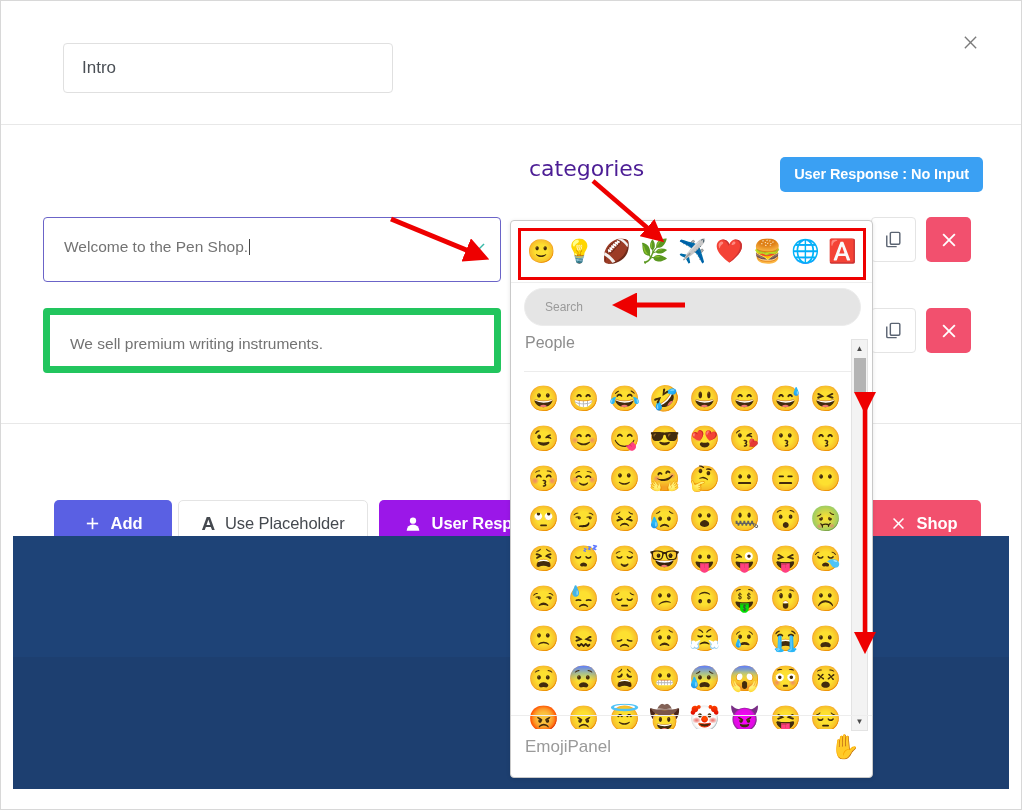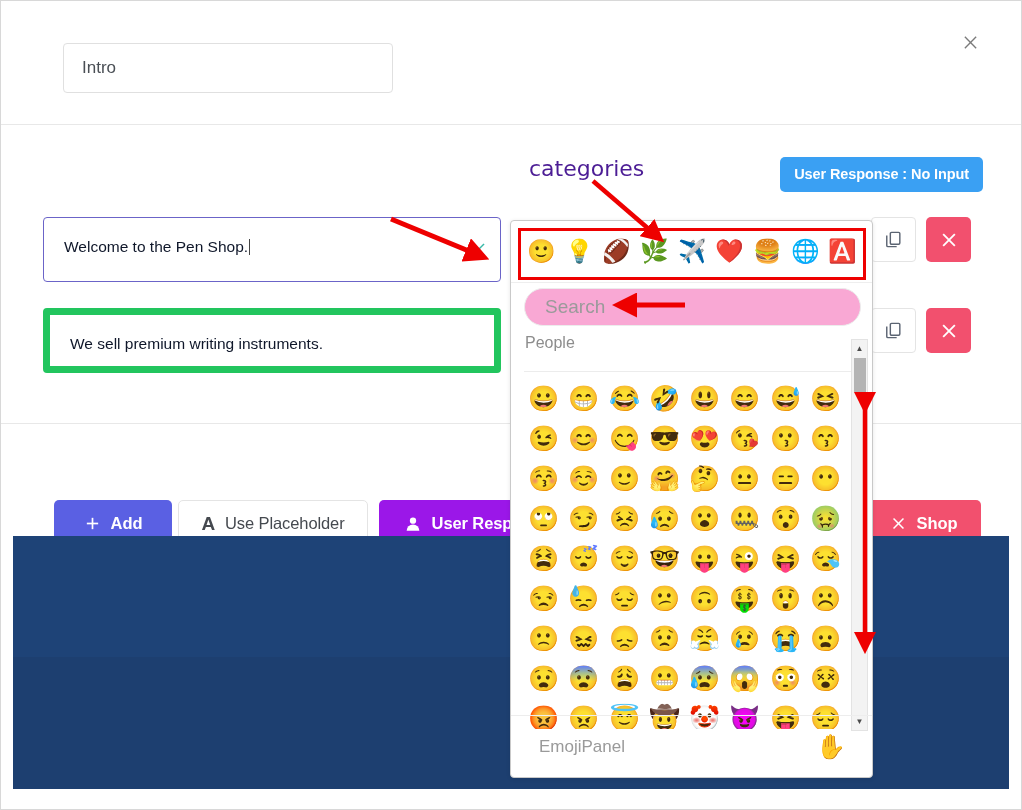--- a/index.html
+++ b/index.html
@@ -71,21 +71,21 @@
   .msg-box {
     position: relative;
     width: 458px; height: 65px;
     background: #fff;
     border: 7px solid #22c55e;
     border-radius: 4px;
   }
   .msg-box.focused { border: 1px solid #6b64c8; }
   .msg-text {
     position: absolute; left: 20px; top: 20px;
-    font-size: 15.5px; color: #0f172a;
+    font-size: 15.5px; color: #737373;
     white-space: nowrap;
   }
   .caret {
     display: inline-block; width: 1px; height: 16px;
     background: #444; vertical-align: -3px; margin-left: 1px;
   }
   .msg-clear {
     position: absolute; right: 11px; top: 50%; transform: translateY(-50%);
     width: 22px; height: 22px; cursor: pointer;
     display: flex; align-items: center; justify-content: center;
@@ -160,23 +160,23 @@
     border-bottom: 1px solid #eee;
   }
   .cat-ic { font-size: 23px; line-height: 1; cursor: pointer; }
   .search-wrap {
     position: absolute; left: 13px; top: 67px;
     width: 337px; height: 38px;
   }
   .search-input {
     width: 100%; height: 100%;
     border: 1px solid #ececec; border-radius: 19px;
-    background: #f9a8d4;
+    background: #e5e5e5;
     font-family: "Liberation Sans", sans-serif;
-    font-size: 19px; color: #555;
+    font-size: 12px; color: #555;
     padding: 0 20px; outline: none;
   }
   .search-input::placeholder { color: #9a9a9a; }
 
   .sec-label {
     position: absolute; left: 14px; top: 113px;
     font-size: 16px; color: #8d8d8d;
   }
   .sec-rule {
     position: absolute; left: 13px; top: 150px;
@@ -217,21 +217,21 @@
   .sbar-thumb {
     position: absolute; left: 2px; top: 18px;
     width: 12px; height: 34px;
     background: #b4b4b4;
   }
 
   .panel-footer {
     position: absolute; left: 0; bottom: 0; width: 363px; height: 62px;
     border-top: 1px solid #ededed;
     display: flex; align-items: center; justify-content: space-between;
-    padding: 0 28px;
+    padding: 0 14px;
   }
   .panel-name { font-size: 17px; color: #9a9a9a; }
   .panel-hand { font-size: 24px; }
   .anno-label {
     position: absolute;
     font-family: "DejaVu Sans", sans-serif;
     font-size: 22px; color: #4c1d95;
   }
   .anno-cat { left: 528px; top: 155px; }
   .anno-svg { position: absolute; left: 0; top: 0; }

